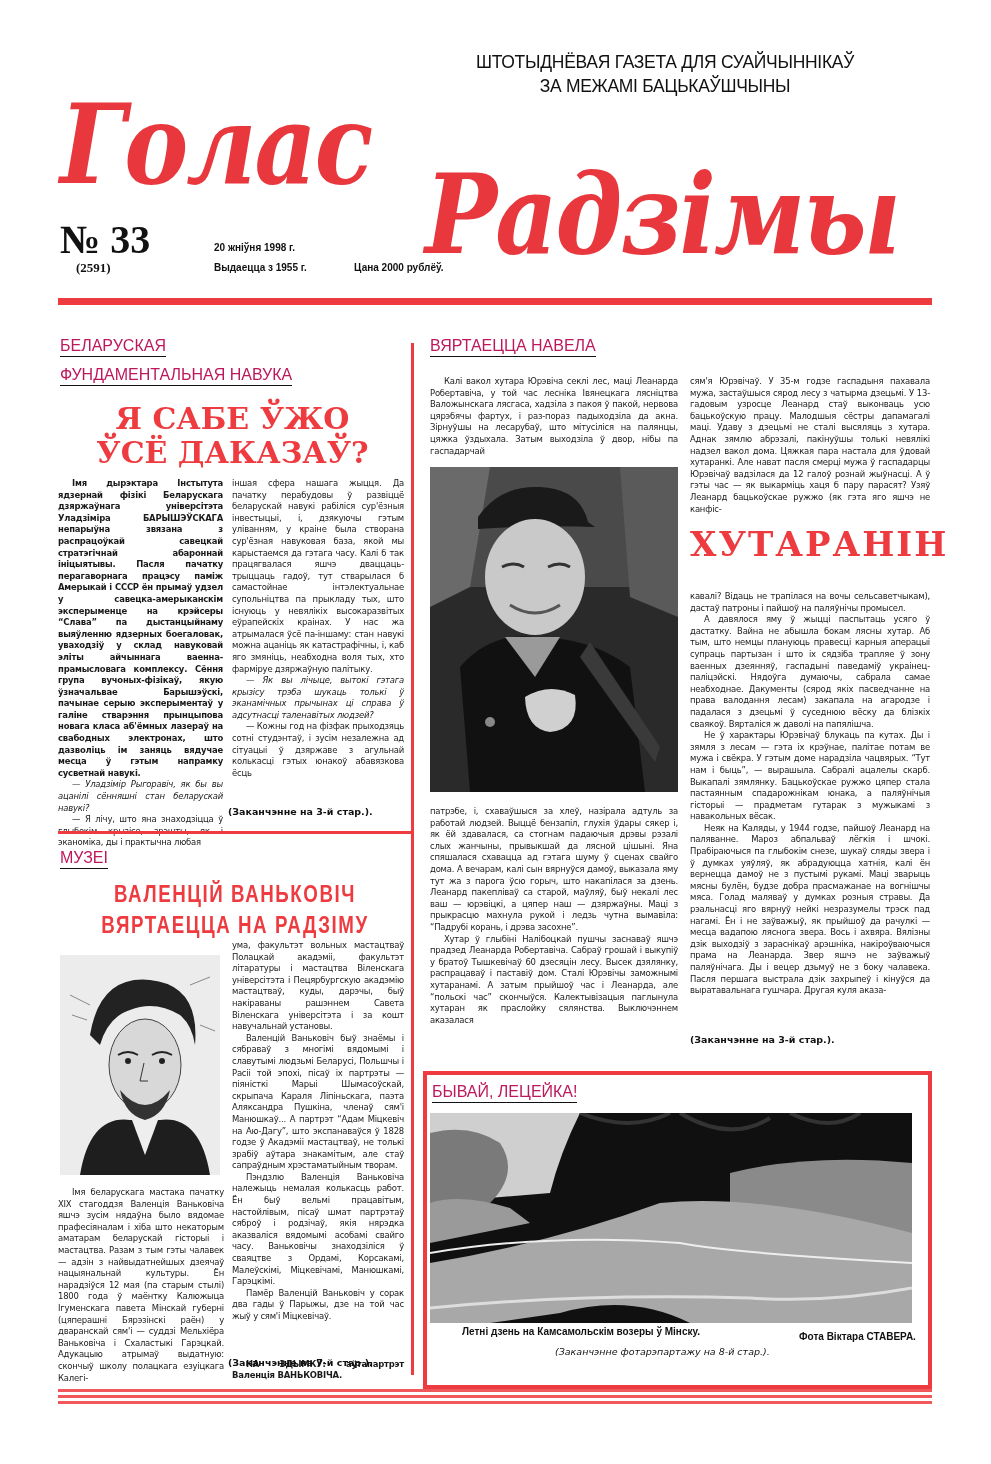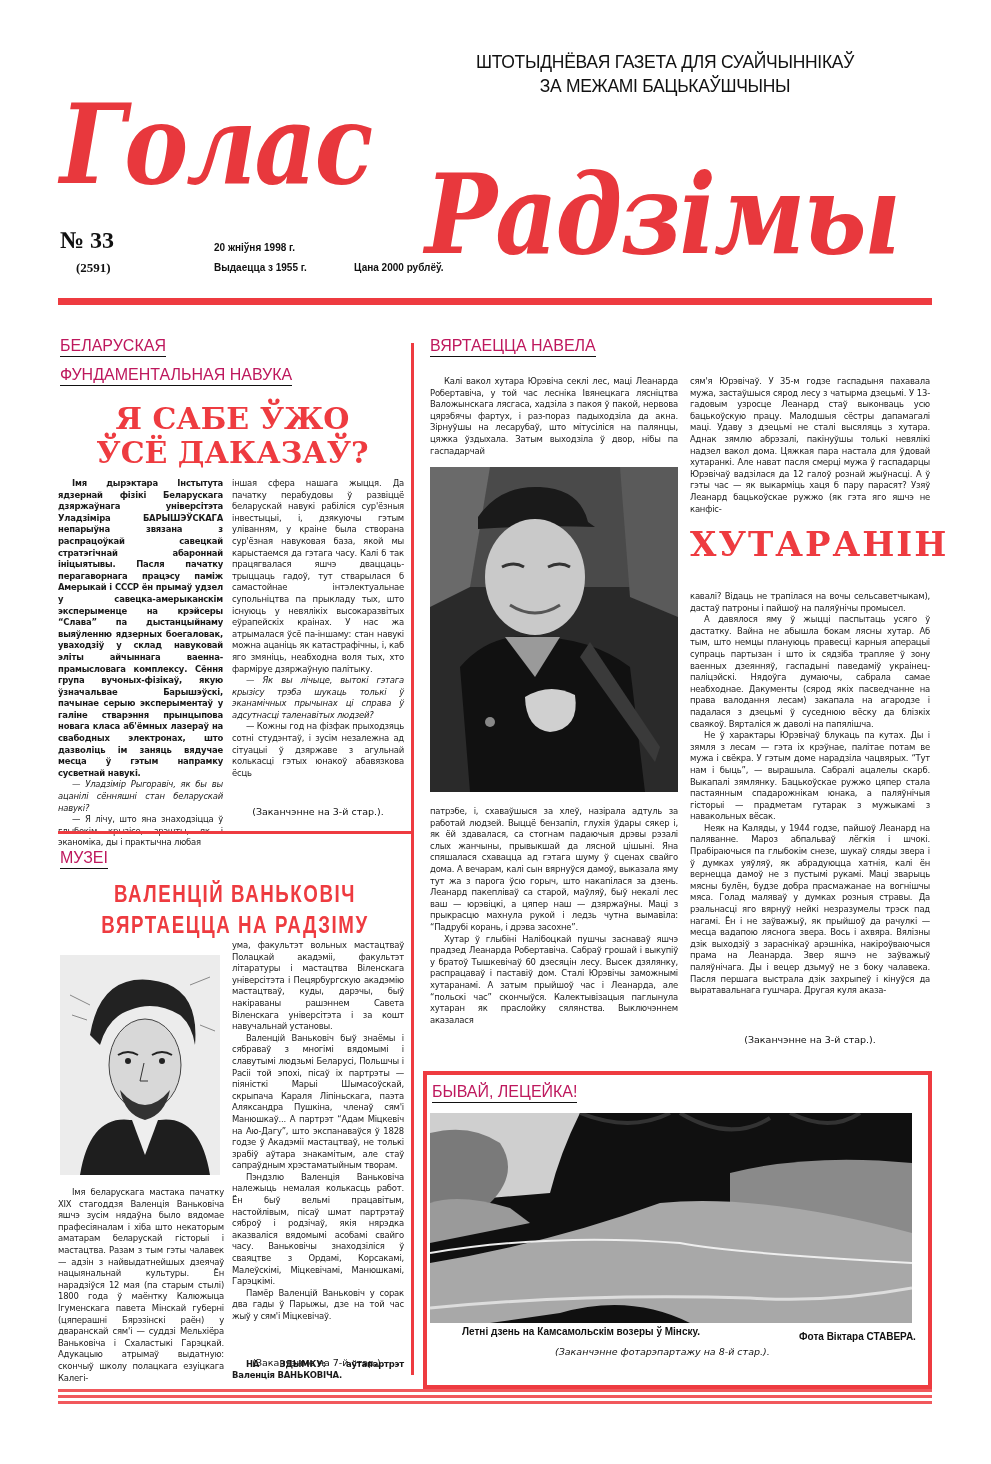--- a/index.html
+++ b/index.html
@@ -5,40 +5,40 @@
   * { box-sizing: border-box; margin: 0; padding: 0; }
   html, body { width: 991px; height: 1464px; background: #ffffff; overflow: hidden; }
   body { position: relative; font-family: "DejaVu Sans", sans-serif; color: #111; }
 
   .abs { position: absolute; }
 
   
   .tagline { left: 440px; top: 50px; width: 450px; text-align: center; font-family: "Liberation Sans", sans-serif; font-size: 19px; line-height: 24px; color: #111; letter-spacing: -0.3px; font-weight: normal; transform: scaleX(0.92); transform-origin: center; }
   .title-1 { left: 60px; top: 88px; font-family: "DejaVu Serif", serif; font-style: italic; font-weight: bold; font-size: 96px; color: #e8383d; letter-spacing: -2px; line-height: 100px; text-shadow: 1px 0 0 #fff; transform: scaleY(1.15); transform-origin: left top; }
   .title-2 { left: 425px; top: 158px; font-family: "DejaVu Serif", serif; font-style: italic; font-weight: bold; font-size: 96px; color: #e8383d; letter-spacing: -2px; line-height: 100px; transform: scaleY(1.15); transform-origin: left top; }
-  .issue-no { left: 60px; top: 220px; font-family: "Liberation Serif", serif; font-weight: bold; font-size: 24px; line-height: 40px; color: #111; }
+  .issue-no { left: 60px; top: 220px; font-family: "Liberation Serif", serif; font-weight: bold; font-size: 40px; line-height: 40px; color: #111; }
   .issue-total { left: 76px; top: 260px; font-family: "Liberation Serif", serif; font-weight: bold; font-size: 13px; color: #111; }
   .meta { font-family: "Liberation Sans", sans-serif; font-weight: bold; font-size: 10px; color: #111; margin-left: 14px; }
   .meta-date { left: 200px; top: 242px; }
   .meta-since { left: 200px; top: 262px; }
   .meta-price { left: 340px; top: 262px; }
   .top-rule { left: 58px; top: 298px; width: 874px; height: 7px; background: #ee3b40; }
 
   
   .rubric { font-family: "Liberation Sans", sans-serif; font-size: 16px; color: #be185d; border-bottom: 1.5px solid #111; padding-bottom: 1px; white-space: nowrap; }
 
   .headline-red { font-family: "DejaVu Serif", serif; font-weight: bold; color: #ee3b40; text-align: center; }
 
   .vrule { background: #ee3b40; width: 3px; }
   .hrule-red { background: #ee3b40; height: 3px; }
 
   .col { font-family: "DejaVu Sans Condensed", "DejaVu Sans", sans-serif; font-size: 9.4px; line-height: 11.6px; text-align: justify; color: #1a1a1a; letter-spacing: -0.2px; }
   .col p { text-indent: 14px; }
   .col .it { font-style: italic; }
-  .cont { font-family: "DejaVu Sans", sans-serif; font-size: 9.5px; font-weight: normal; text-align: center; color: #111; }
+  .cont { font-family: "DejaVu Sans", sans-serif; font-size: 9.5px; font-weight: bold; color: #111; }
 
   
   .photo { background: #1b1b1b; overflow: hidden; }
 
   .khutaranin { font-family: "DejaVu Serif", serif; font-weight: bold; font-size: 34px; color: #ee3b40; letter-spacing: 2px; }
 
   .photo-box { left: 423px; top: 1071px; width: 509px; height: 318px; border: 4px solid #ee3b40; }
 
   .triple-rule { left: 58px; height: 3px; width: 874px; background: #ee3b40; opacity: 0.85; }
 </style>

